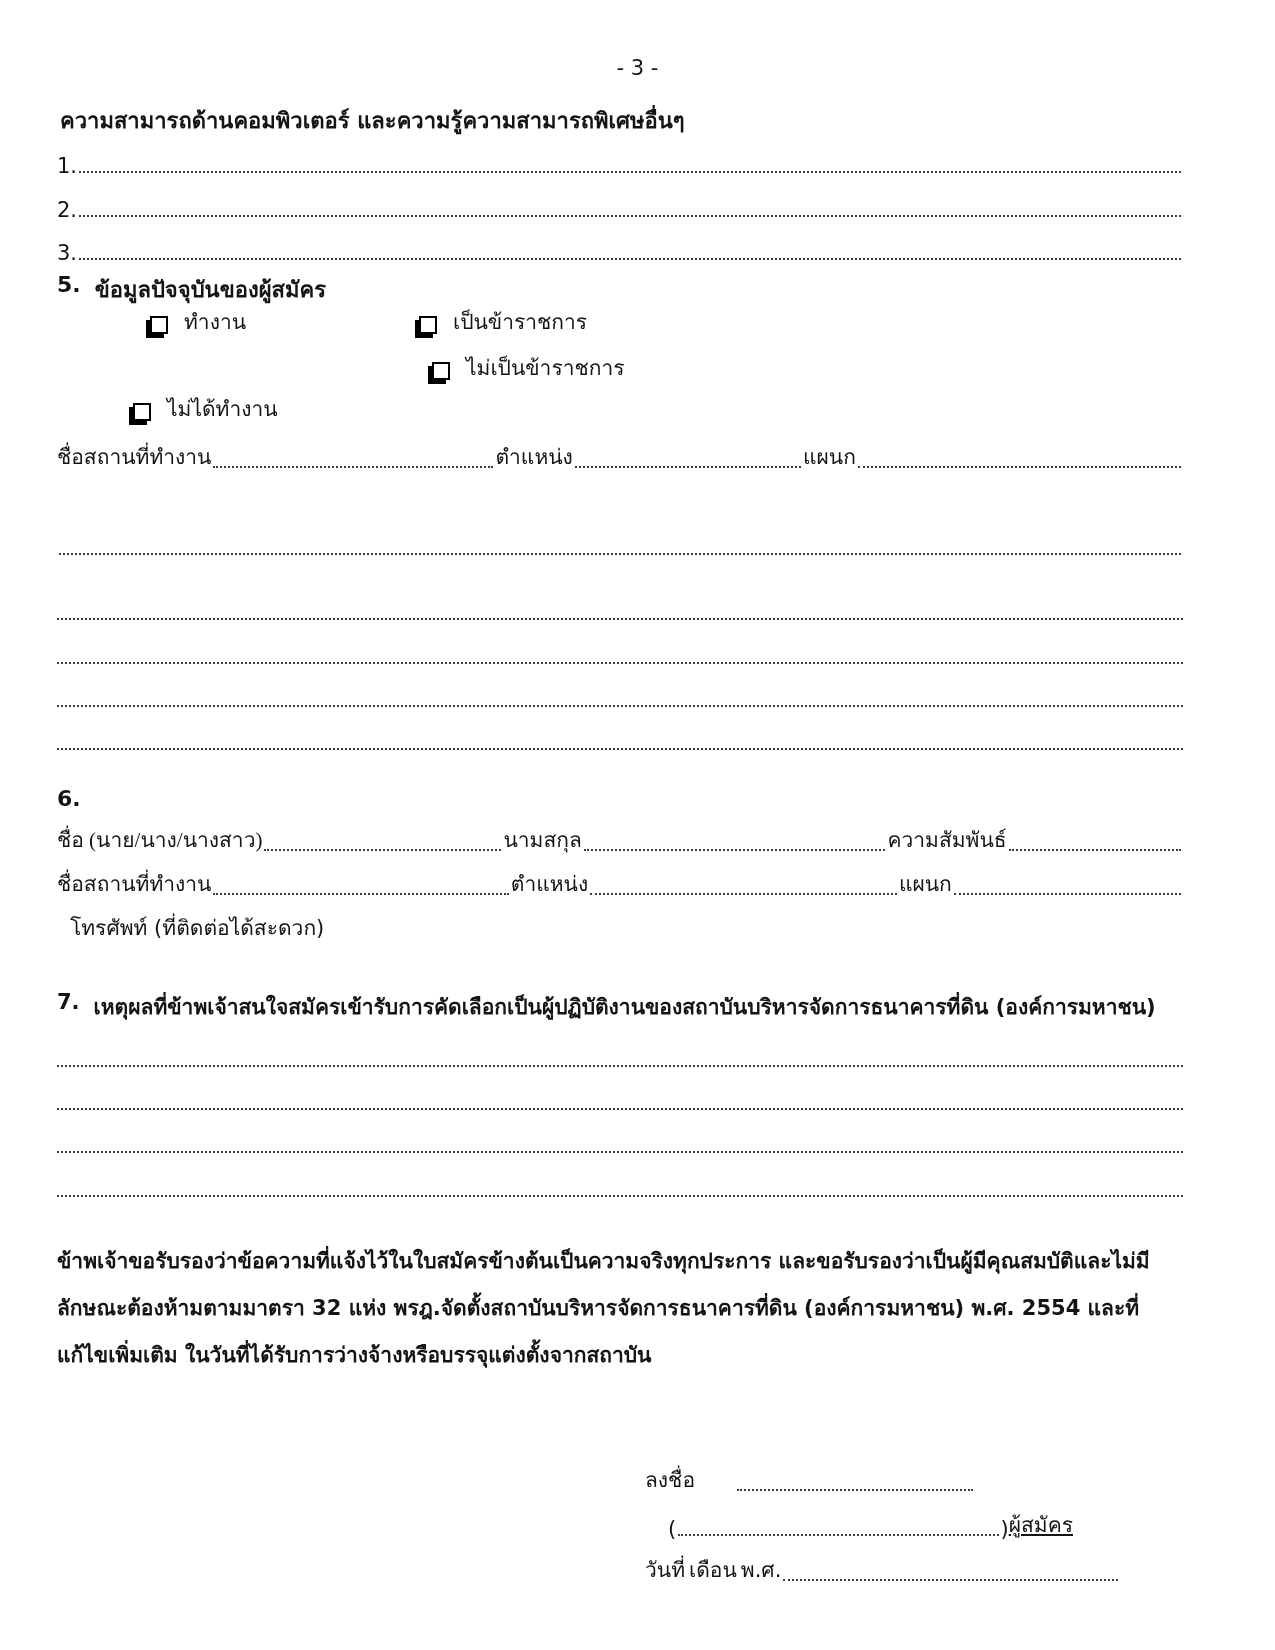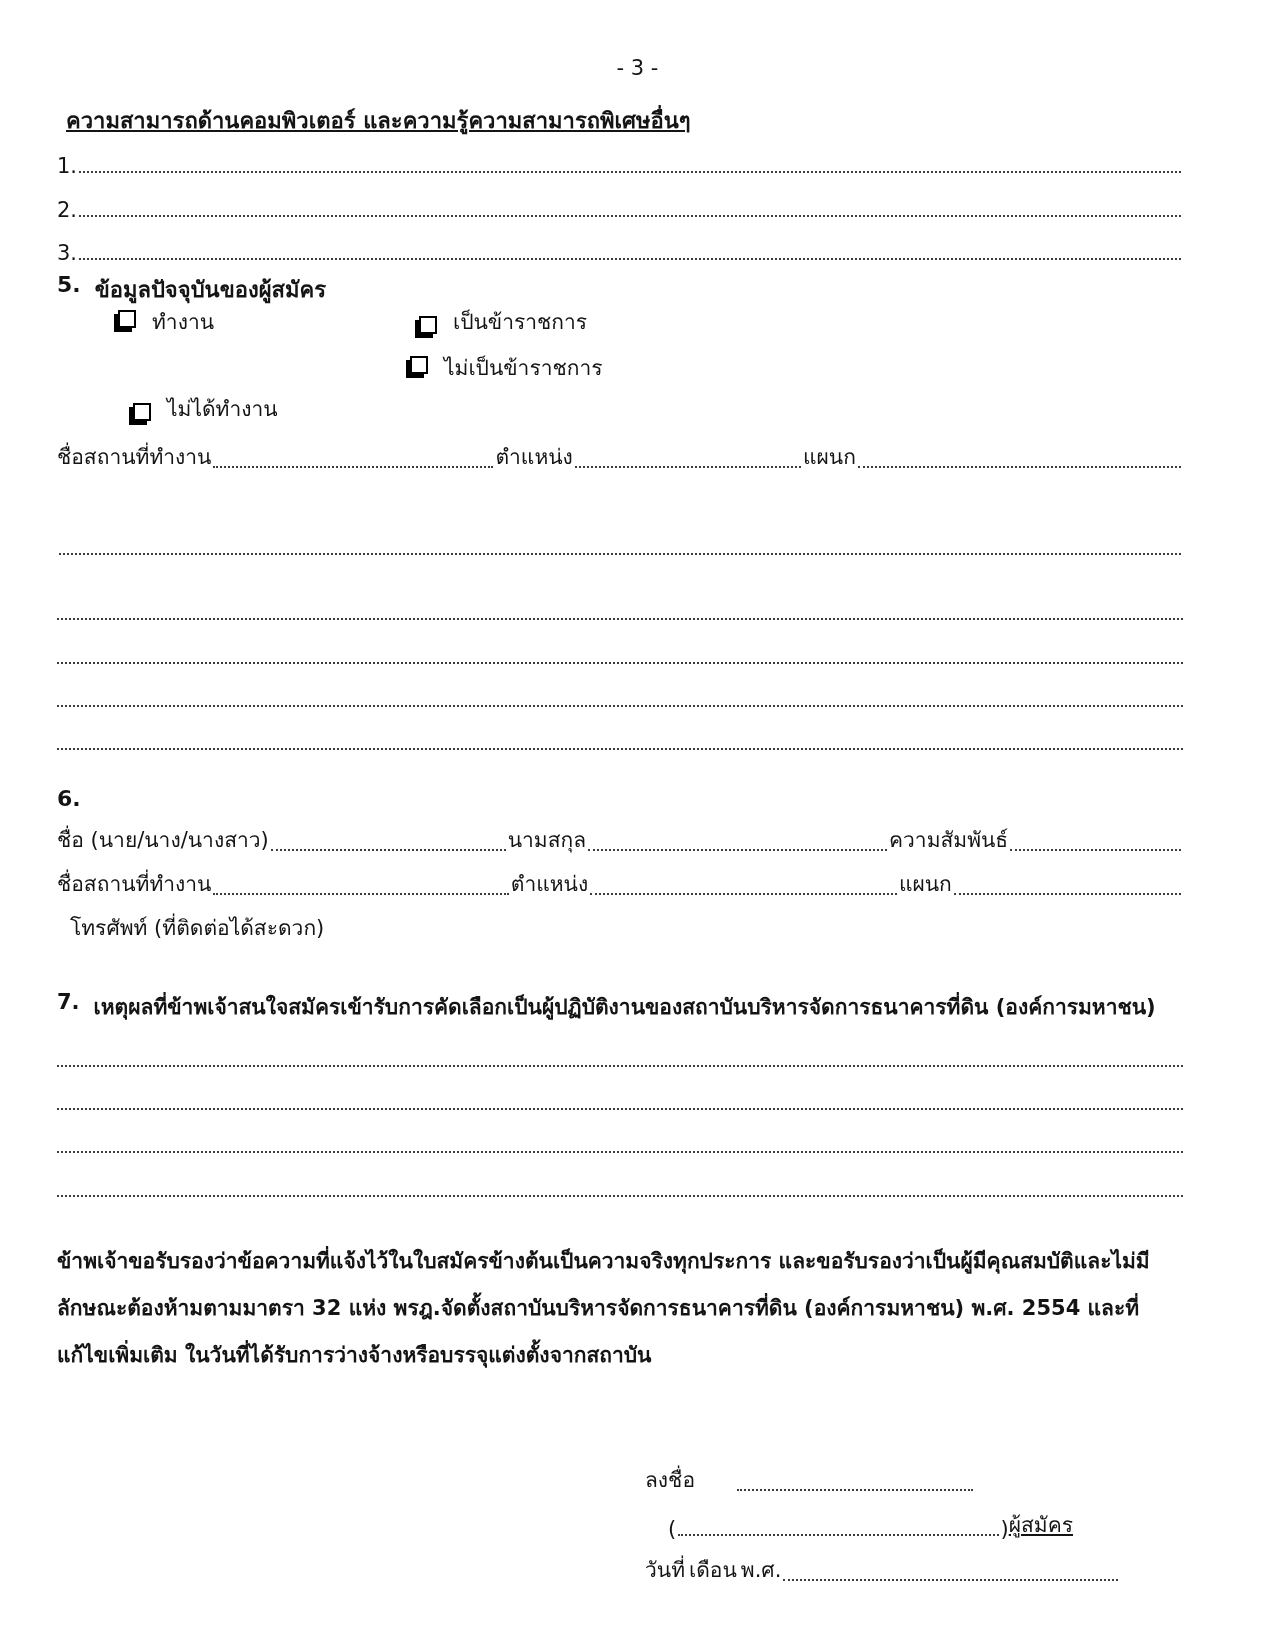--- a/index.html
+++ b/index.html
@@ -45,50 +45,50 @@
   .para { line-height:47px; text-align:left;font-weight:bold; }
   .sig-row { display:flex; align-items:flex-end; }
 </style>
 </head>
 <body>
 
 <div class="page">
 
   <div class="abs center" style="top:56px; left:0; width:1275px;">- 3 -</div>
 
-  <div class="abs bold" style="top:103px; left:66px; width:1126px; font-size:22px;text-decoration:underline;">ความสามารถด้านคอมพิวเตอร์ และความรู้ความสามารถพิเศษอื่นๆ</div>
+  <div class="abs bold" style="top:103px; left:60px; width:1126px; font-size:22px;">ความสามารถด้านคอมพิวเตอร์ และความรู้ความสามารถพิเศษอื่นๆ</div>
 
   <div class="abs row" style="top:144px; left:57px; width:1126px; height:34px;">
     <span class="lbl">1.</span>
     <span class="dots"></span>
   </div>
   <div class="abs row" style="top:188px; left:57px; width:1126px; height:34px;">
     <span class="lbl">2.</span>
     <span class="dots"></span>
   </div>
   <div class="abs row" style="top:231px; left:57px; width:1126px; height:34px;">
     <span class="lbl">3.</span>
     <span class="dots"></span>
   </div>
 
   <div class="abs h" style="top:272px; left:57px; width:1126px;">
     <span class="h-num">5.</span>
     <span>ข้อมูลปัจจุบันของผู้สมัคร</span>
   </div>
 
-  <div class="abs row" style="top:304px; left:112px; height:34px;align-items:center;">
+  <div class="abs row" style="top:304px; left:144px; height:34px;">
     <span class="cb"></span>
     <span class="lbl">ทำงาน</span>
   </div>
   <div class="abs row" style="top:304px; left:413px; height:34px;">
     <span class="cb"></span>
     <span class="lbl">เป็นข้าราชการ</span>
   </div>
 
-  <div class="abs row" style="top:350px; left:404px; height:34px;align-items:center;">
+  <div class="abs row" style="top:350px; left:426px; height:34px;">
     <span class="cb"></span>
     <span class="lbl">ไม่เป็นข้าราชการ</span>
   </div>
 
   <div class="abs row" style="top:391px; left:127px; height:34px;">
     <span class="cb"></span>
     <span class="lbl">ไม่ได้ทำงาน</span>
   </div>
 
   <div class="abs row" style="top:439px; left:57px; width:1126px; height:34px;">
@@ -107,21 +107,21 @@
 
   <div class="rule" style="top:618px;"></div>
   <div class="rule" style="top:662px;"></div>
   <div class="rule" style="top:705px;"></div>
   <div class="rule" style="top:748px;"></div>
 
   <div class="abs h" style="top:786px; left:57px; width:1126px;">
     <span class="h-num">6.</span>
   </div>
 
-  <div class="abs row" style="top:822px; left:57px; width:1126px; height:34px;">
+  <div class="abs row" style="top:822px; left:57px; width:1126px; height:34px;font-family:Liberation Serif, serif;">
     <span class="lbl">ชื่อ (นาย/นาง/นางสาว)</span>
     <span class="dots" style="flex-grow:22;"></span>
     <span class="lbl">นามสกุล</span>
     <span class="dots" style="flex-grow:28;"></span>
     <span class="lbl">ความสัมพันธ์</span>
     <span class="dots" style="flex-grow:16;"></span>
   </div>
 
   <div class="abs row" style="top:866px; left:57px; width:1126px; height:34px;">
     <span class="lbl">ชื่อสถานที่ทำงาน</span>

